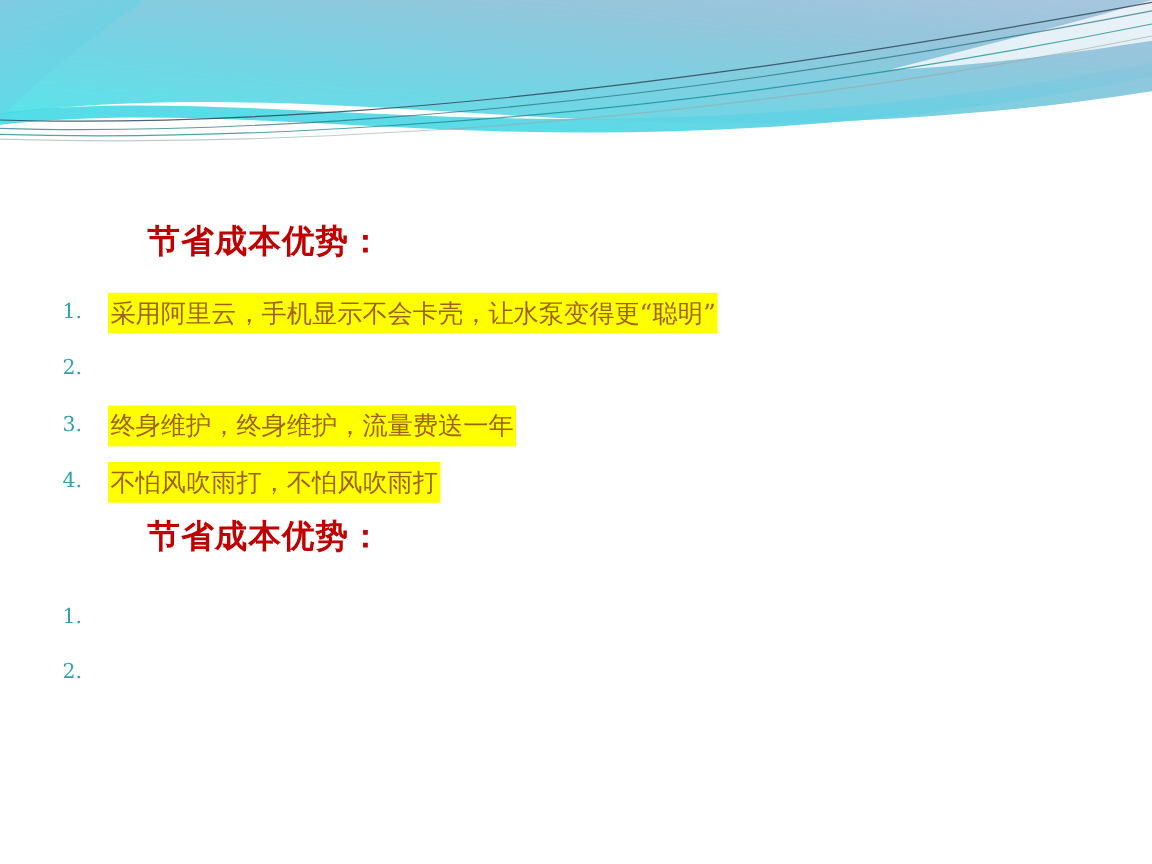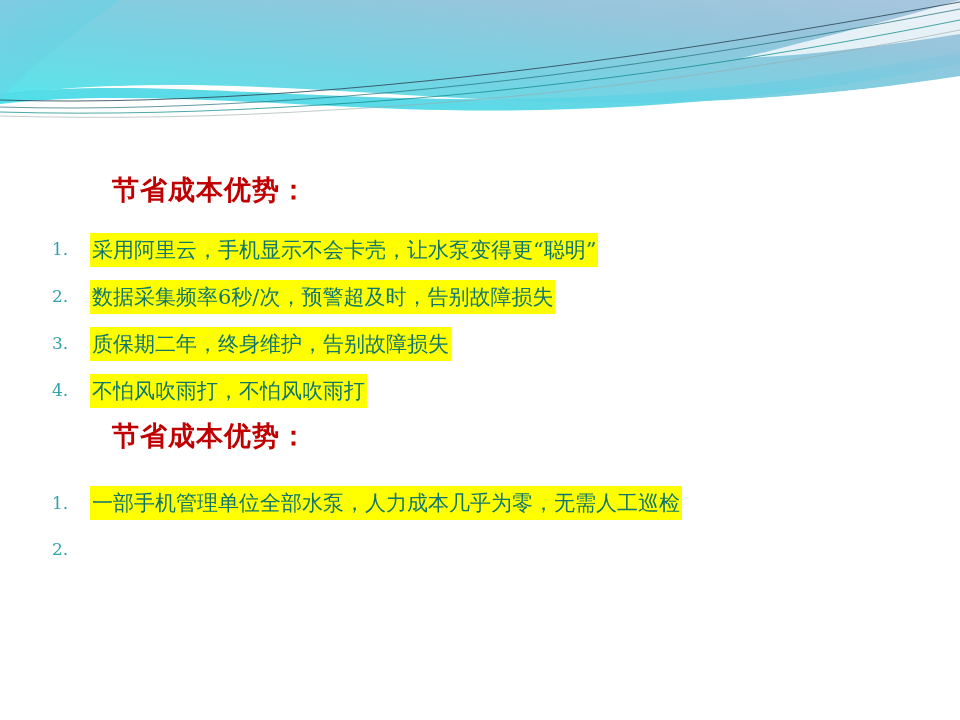--- a/index.html
+++ b/index.html
@@ -48,21 +48,21 @@
 
   .section {
     position: absolute;
     left: 0;
     width: 960px;
   }
   #section-1 { top: 168px; }
   #section-2 { top: 414px; }
 
   .section-heading {
-    margin: 0;
+    margin: 11px;
     padding: 0 0 0 112px;
     color: #C00000;
     font-family: Liberation Serif, serif;
     font-weight: bold;
     font-size: 27px;
     line-height: 44px;
     letter-spacing: 1px;
     white-space: nowrap;
   }
 
@@ -92,21 +92,21 @@
     width: 30px;
     color: #31A2AC;
     font-family: "DejaVu Serif", "Liberation Serif", serif;
     font-size: 17px;
     text-align: left;
   }
 
   .item-text {
     display: inline-block;
     background: #FFFF00;
-    color: #0f766e;
+    color: #a16207;
     font-family: "DejaVu Serif", "Liberation Serif", serif;
     font-size: 21px;
     line-height: 30px;
     padding: 2px 2px 2px 2px;
     white-space: nowrap;
     letter-spacing: 0px;
   }
 </style>
 </head>
 <body>
@@ -157,40 +157,38 @@
     <div class="section" id="section-1">
       <h2 class="section-heading">节省成本优势：</h2>
 
       <ol class="bullet-list" id="list-1">
         <li class="list-item">
           <span class="item-number">1.</span>
           <span class="item-text">采用阿里云，手机显示不会卡壳，让水泵变得更“聪明”</span>
         </li>
         <li class="list-item">
           <span class="item-number">2.</span>
-          <span class="item-text">数据采集频率6秒/次，预警超及时，告别故障损失</span>
         </li>
         <li class="list-item">
           <span class="item-number">3.</span>
-          <span class="item-text">质保期二年，终身维护，告别故障损失</span>
+          <span class="item-text">终身维护，终身维护，流量费送一年</span>
         </li>
         <li class="list-item">
           <span class="item-number">4.</span>
           <span class="item-text">不怕风吹雨打，不怕风吹雨打</span>
         </li>
       </ol>
     </div>
 
     <div class="section" id="section-2">
       <h2 class="section-heading">节省成本优势：</h2>
 
       <ol class="bullet-list" id="list-2">
         <li class="list-item">
           <span class="item-number">1.</span>
-          <span class="item-text">一部手机管理单位全部水泵，人力成本几乎为零，无需人工巡检</span>
         </li>
         <li class="list-item">
           <span class="item-number">2.</span>
         </li>
       </ol>
     </div>
 
   </div>
 </div>
 

